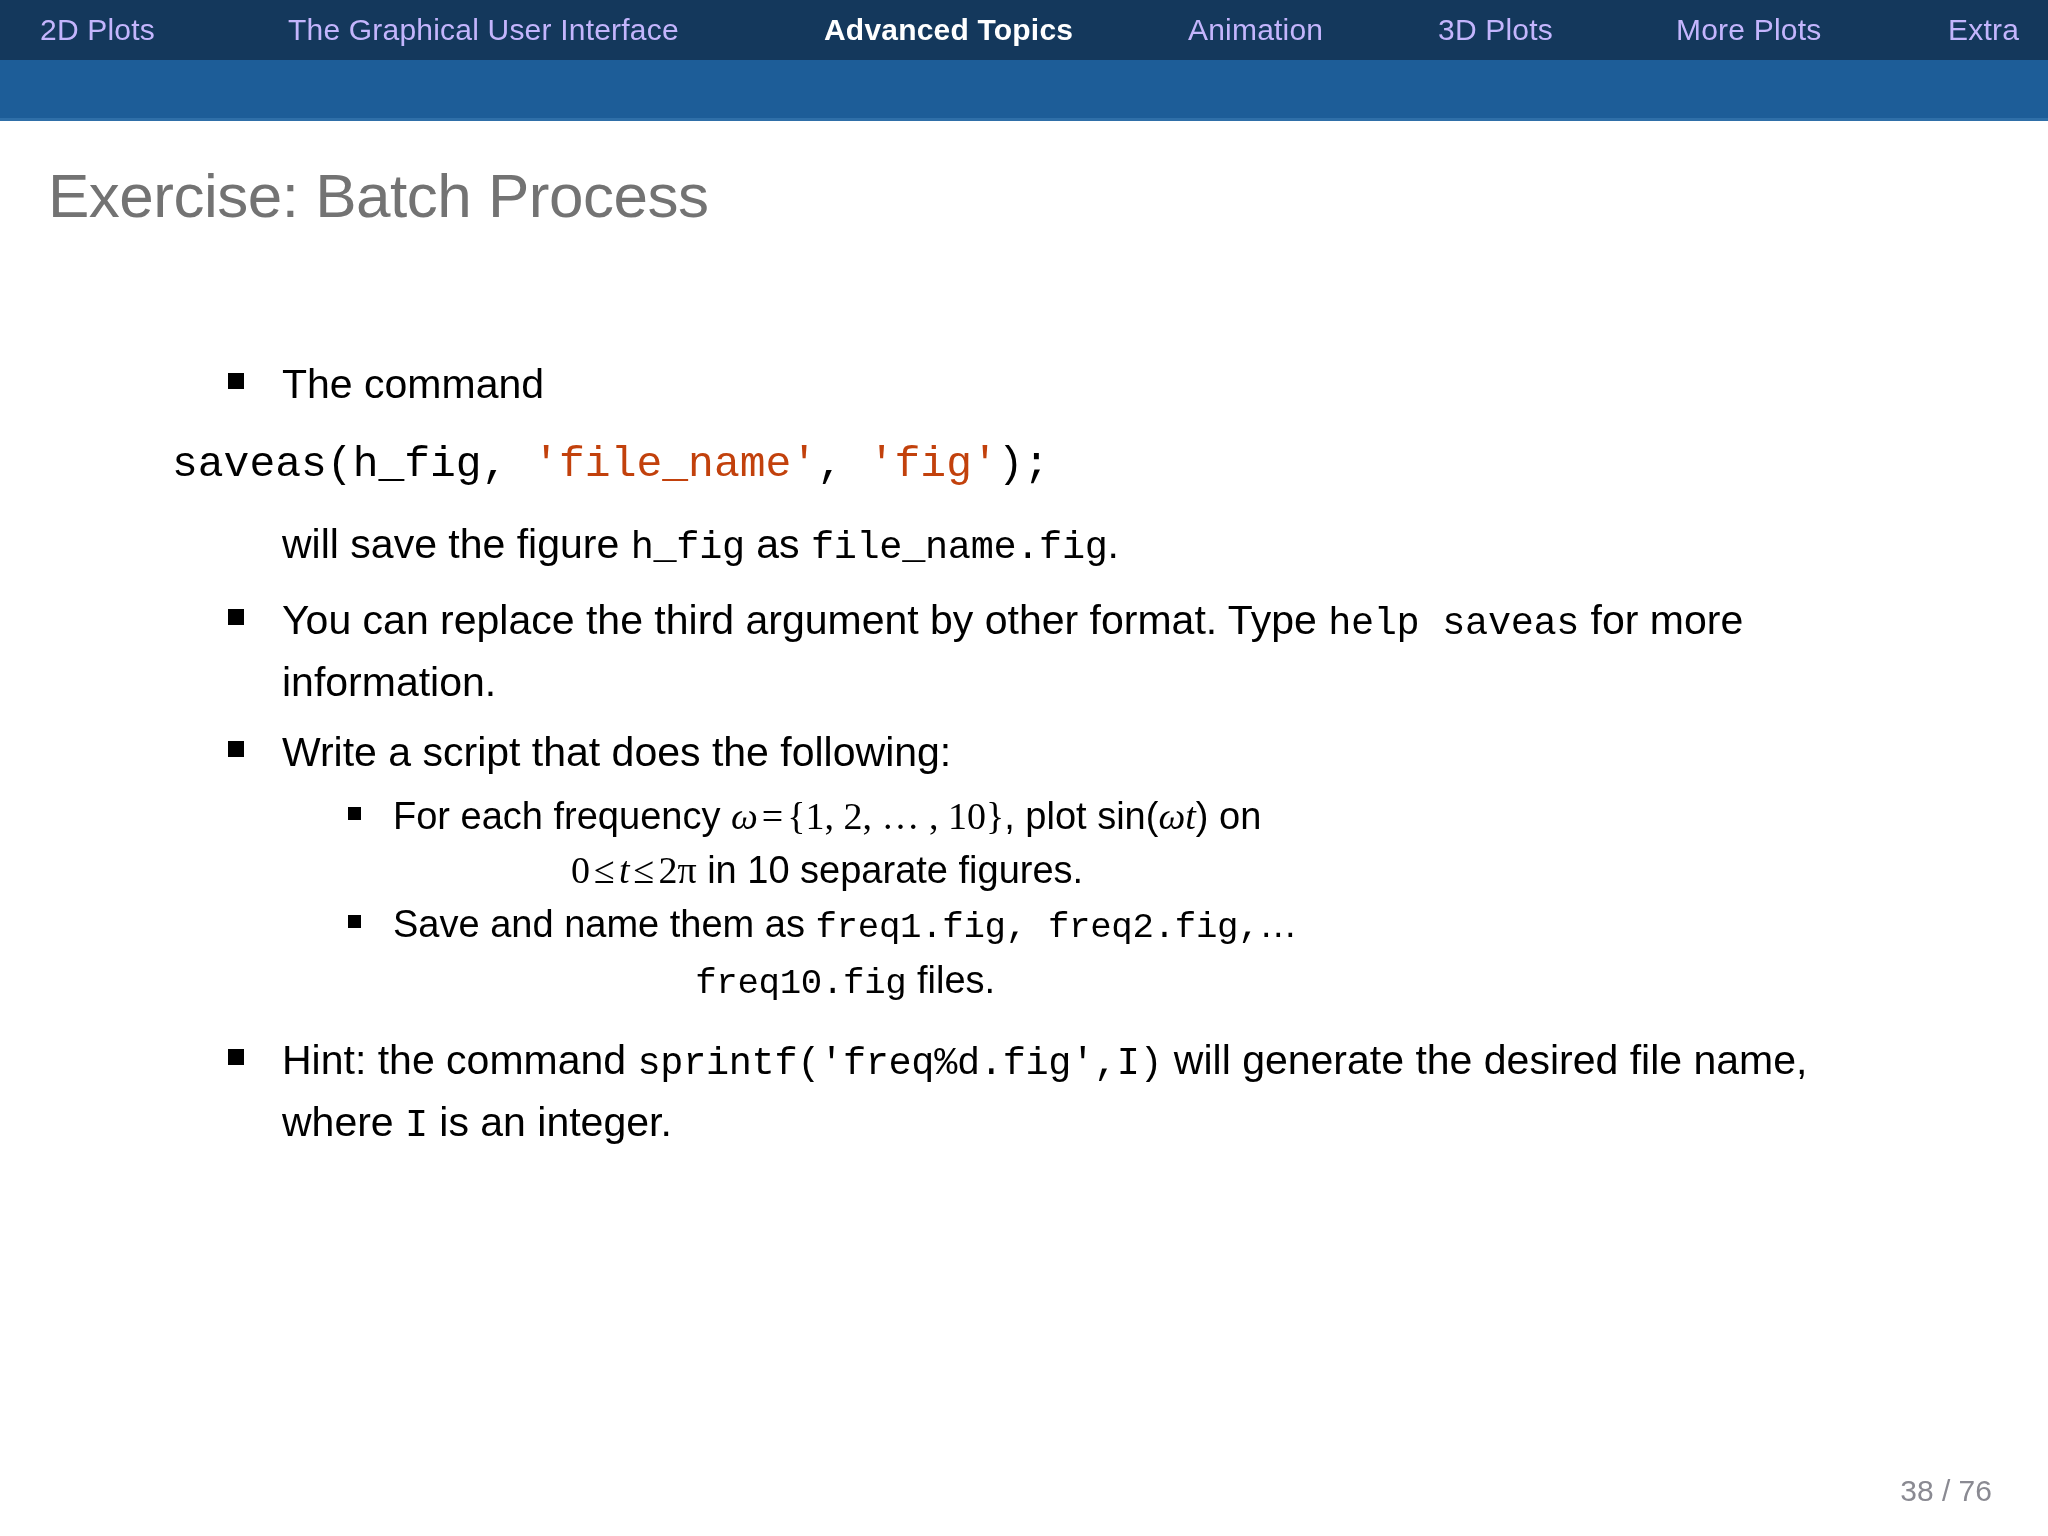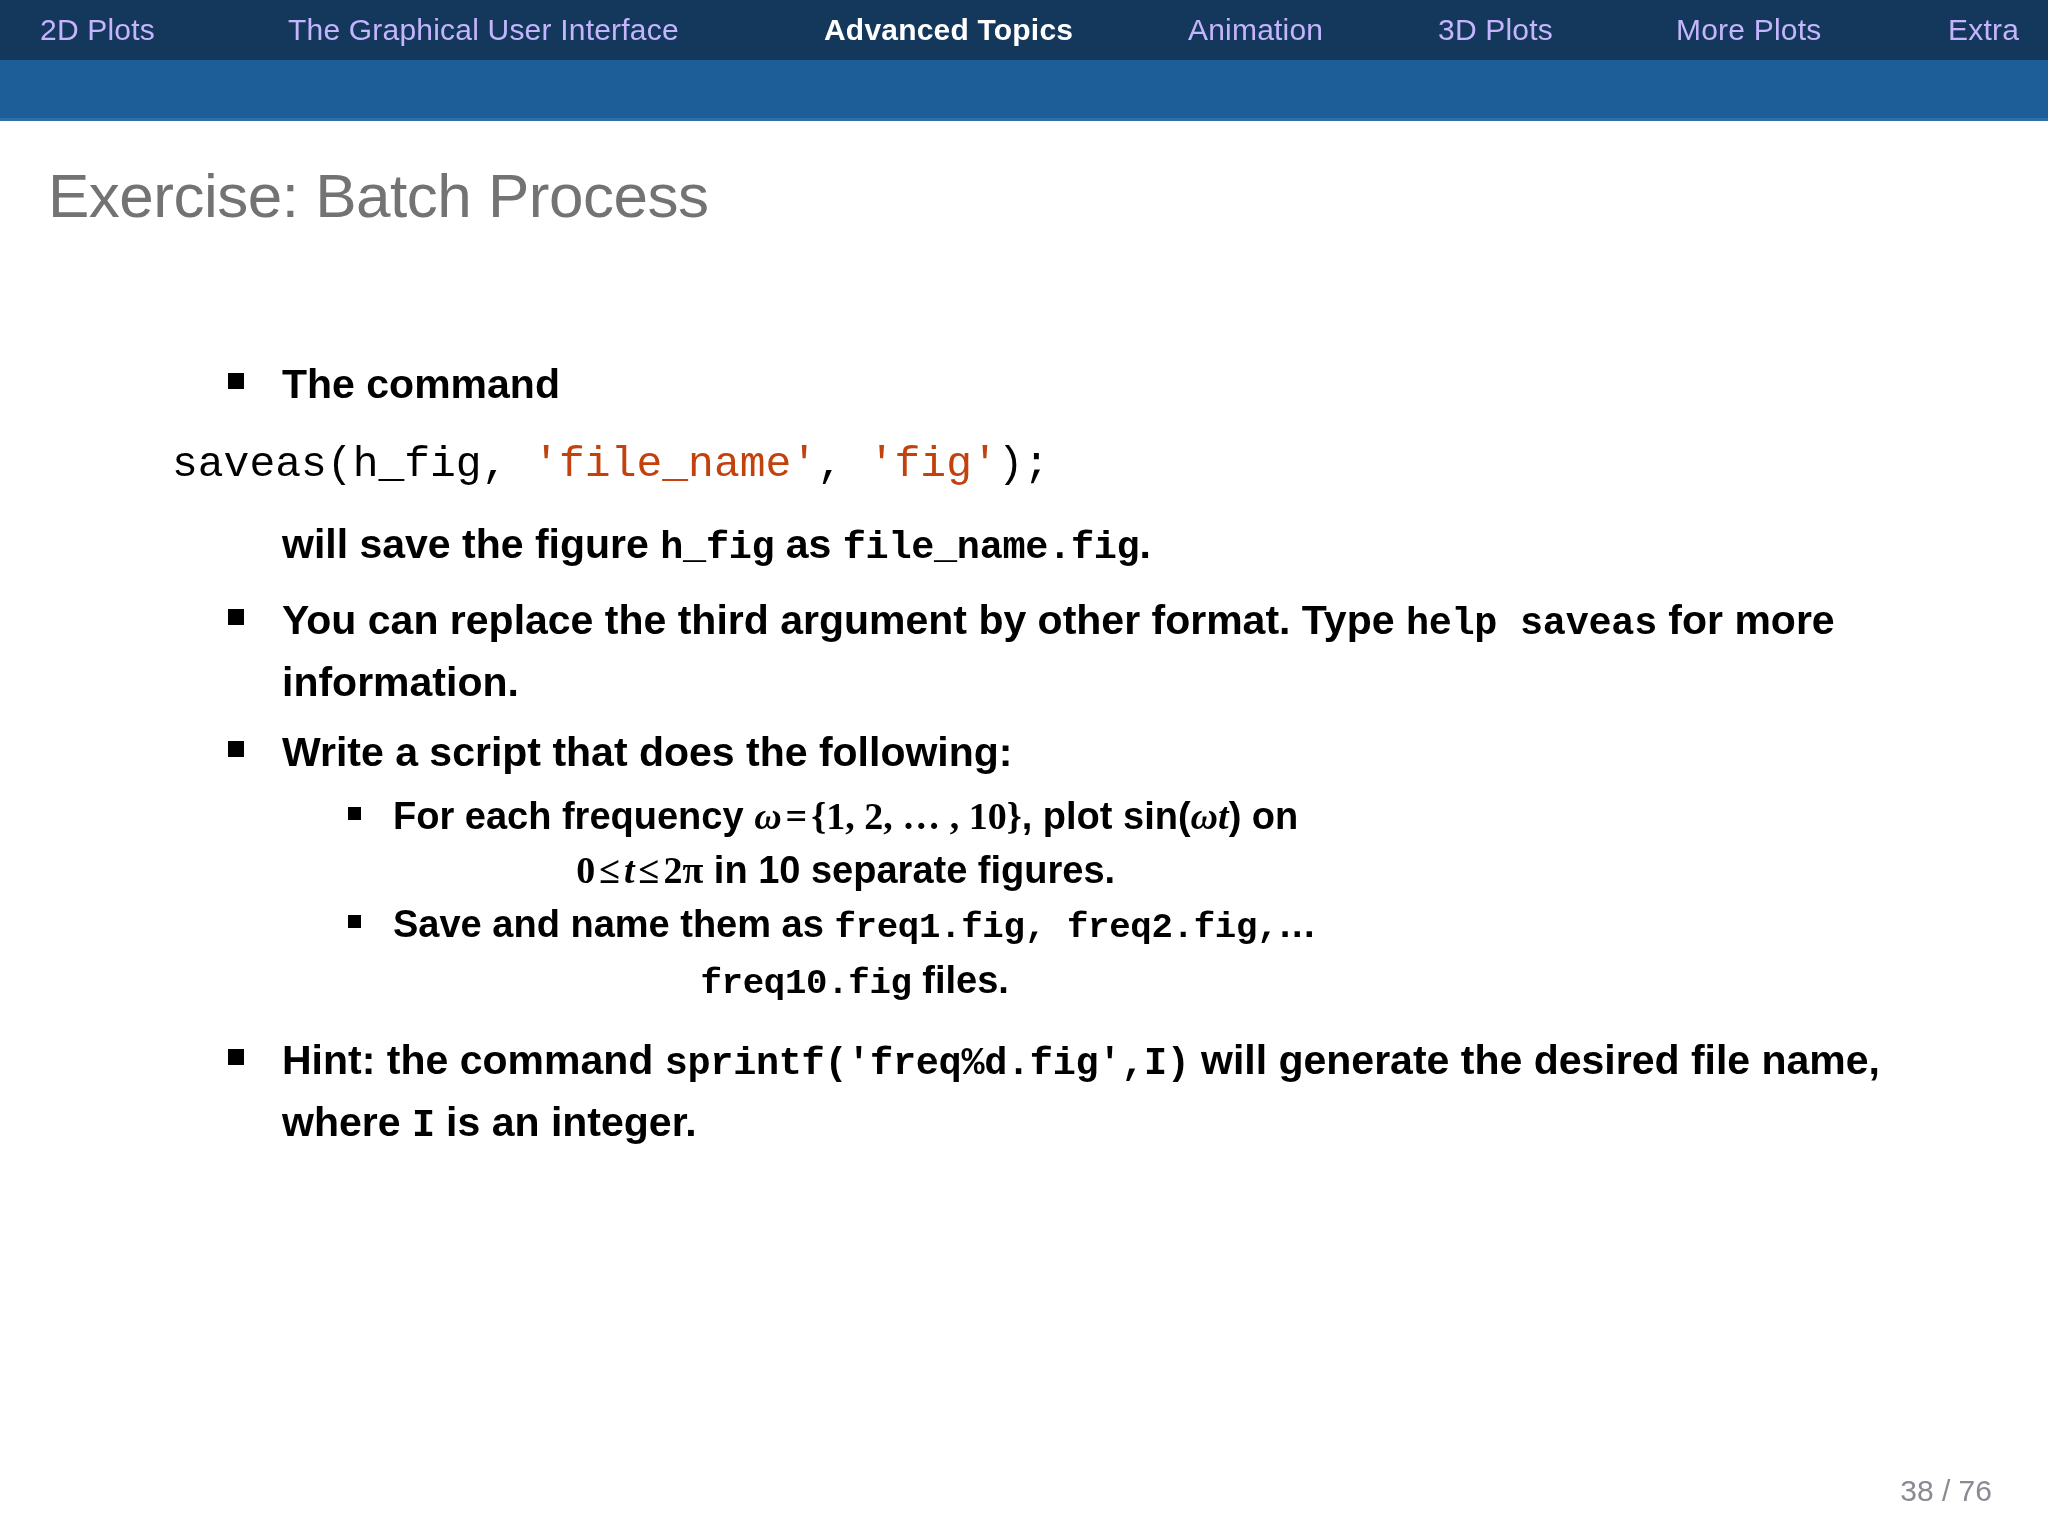--- a/index.html
+++ b/index.html
@@ -78,21 +78,20 @@
     position: absolute;
     left: 0;
     top: 355px;
     width: 2048px;
   }
 
   .bullet-row {
     position: relative;
     display: flex;
     align-items: flex-start;
-    font-weight: bold;
   }
 
   .marker {
     width: 16px;
     height: 16px;
     background: #000000;
     flex: 0 0 16px;
     margin-top: 18px;
   }
 

